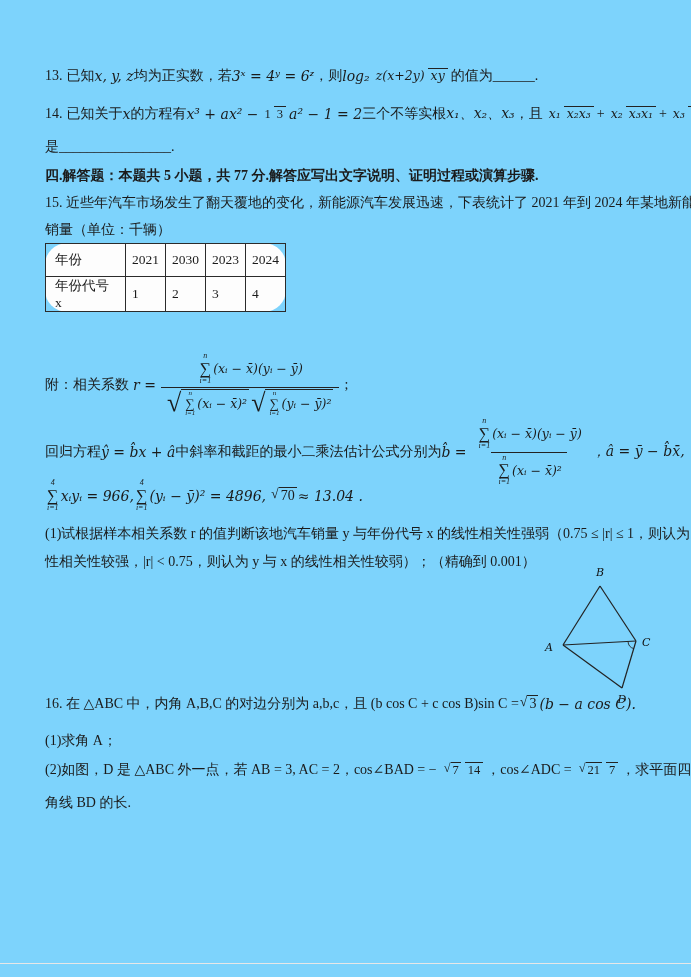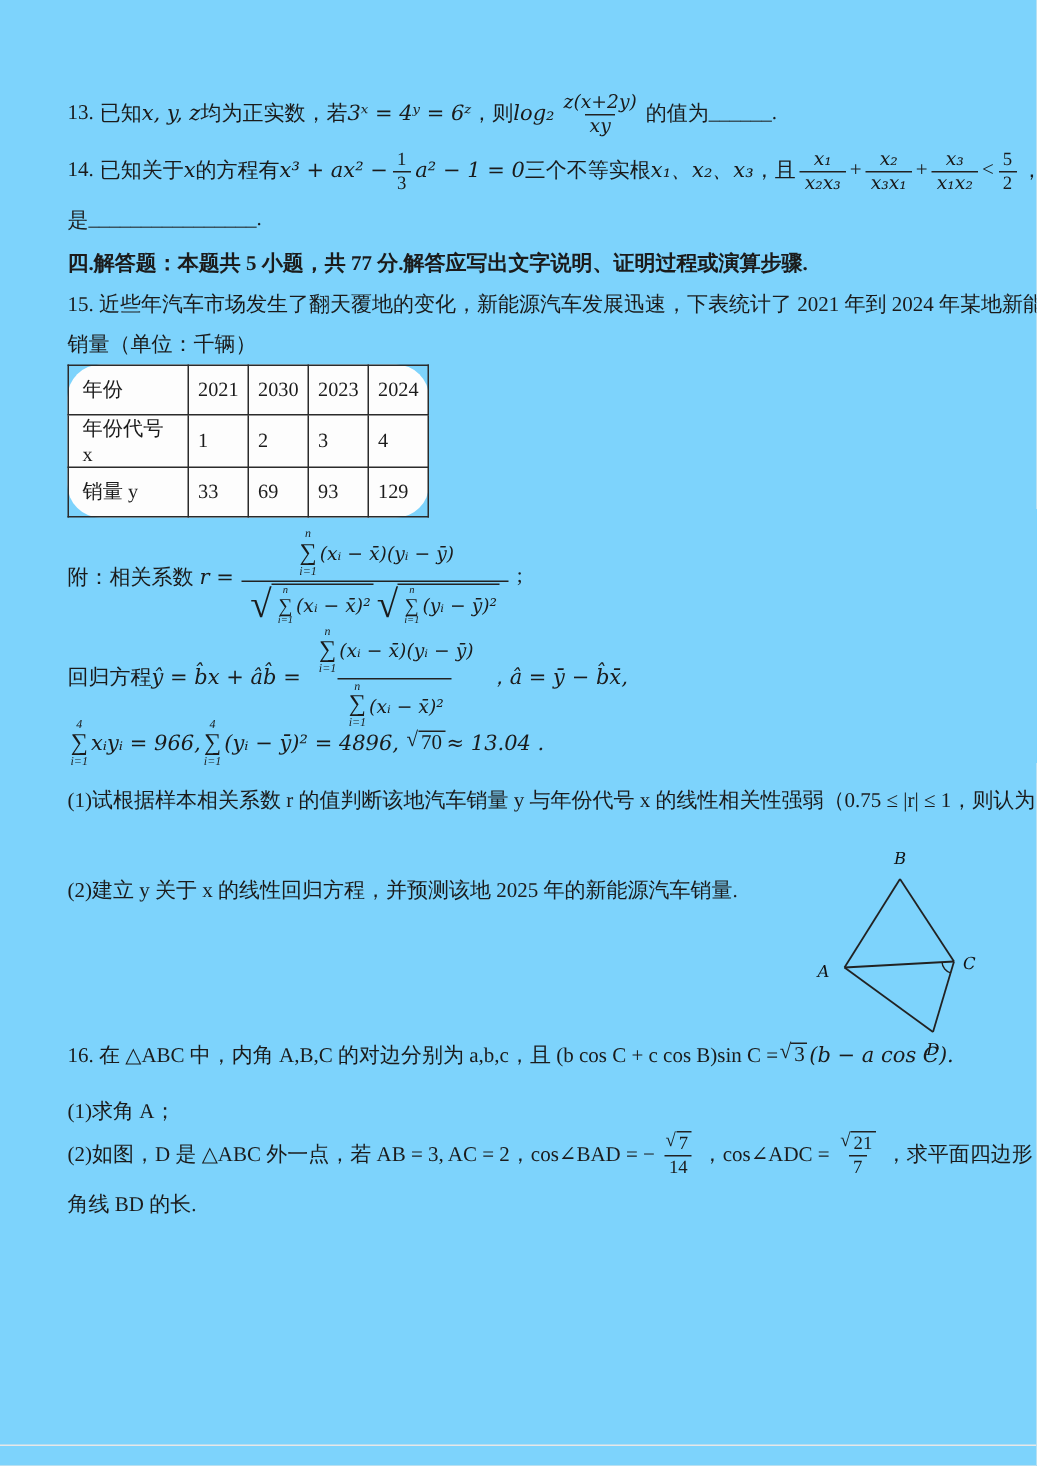--- a/index.html
+++ b/index.html
@@ -11,21 +11,21 @@
     font-family:"Liberation Serif","DejaVu Serif",serif;
     font-size:14px;color:#1b1b1b;
     overflow:hidden;
   }
   .line{position:absolute;display:flex;align-items:center;white-space:nowrap;}
   .bold{font-weight:bold;}
   .mi{font-family:"DejaVu Serif","Liberation Serif",serif;font-style:italic;}
   .gap{display:inline-block;width:4px;}
 
   
-  .frac{display:inline-flex;flex-direction:column;align-items:center;margin:0 3px;font-size:12.5px;line-height:1.15;}
+  .frac{display:inline-flex;flex-direction:row;align-items:center;margin:0 3px;font-size:12.5px;line-height:1.15;}
   .frac .num,.frac .den{padding:0 3px;text-align:center;display:inline-flex;align-items:flex-start;justify-content:center;}
   .frac .den{border-top:1.2px solid #222;}
 
   
   .bfrac{display:inline-flex;flex-direction:column;align-items:center;margin:0 5px;font-size:12.5px;}
   .bfrac .bnum,.bfrac .bden{display:inline-flex;align-items:center;padding:1px 5px;}
   .bfrac .bden{border-top:1.2px solid #222;}
 
   
   .sum{display:inline-flex;flex-direction:column;align-items:center;line-height:1;margin:0 2px;}
@@ -78,21 +78,21 @@
     <span>14.</span>
       <span class="gap"></span>
     <span>已知关于</span>
     <span class="mi">x</span>
     <span>的方程有</span>
     <span class="mi">x³ + ax² −</span>
     <span class="frac">
       <span class="num">1</span>
       <span class="den">3</span>
     </span>
-    <span class="mi">a² − 1 = 0</span>
+    <span class="mi">a² − 1 = 2</span>
     <span>三个不等实根</span>
     <span class="mi">x₁、x₂、x₃</span>
     <span>，且</span>
     <span class="frac">
       <span class="num mi">x₁</span>
       <span class="den mi">x₂x₃</span>
     </span>
     <span>+</span>
     <span class="frac">
       <span class="num mi">x₂</span>
@@ -137,27 +137,20 @@
       <td class="cv">2023</td>
       <td class="cv">2024</td>
     </tr>
     <tr>
       <td class="c0">年份代号 x</td>
       <td class="cv">1</td>
       <td class="cv">2</td>
       <td class="cv">3</td>
       <td class="cv">4</td>
     </tr>
-    <tr>
-      <td class="c0">销量 y</td>
-      <td class="cv">33</td>
-      <td class="cv">69</td>
-      <td class="cv">93</td>
-      <td class="cv">129</td>
-    </tr>
   </tbody>
     </table>
 
   <div class="line" style="left:45px;top:348px;height:74px;">
     <span>附：相关系数</span>
       <span class="gap"></span>
     <span class="mi">r =</span>
     <span class="bfrac">
       <span class="bnum">
         <span class="sum">
@@ -191,20 +184,21 @@
           </span>
         </span>
       </span>
     </span>
     <span>;</span>
   </div>
 
   <div class="line" style="left:45px;top:422px;height:60px;">
     <span>回归方程</span>
     <span class="mi">ŷ = b̂x + â</span>
+    <span>中斜率和截距的最小二乘法估计公式分别为</span>
     <span class="mi">b̂ =</span>
     <span class="bfrac">
       <span class="bnum">
         <span class="sum">
           <span class="lim">n</span>
           <span class="sg">∑</span>
           <span class="lim">i=1</span>
         </span>
         <span class="mi">(xᵢ − x̄)(yᵢ − ȳ)</span>
       </span>
@@ -237,22 +231,22 @@
     <span class="sqrt">
       <span class="rad">√</span>
       <span class="ovl">70</span>
     </span>
     <span class="mi">≈ 13.04 .</span>
   </div>
 
   <div class="line" style="left:45px;top:521px;height:26px;">
     <span>(1)试根据样本相关系数 r 的值判断该地汽车销量 y 与年份代号 x 的线性相关性强弱（0.75 ≤ |r| ≤ 1，则认为 y 与 x 的线</span>
   </div>
-  <div class="line" style="left:45px;top:582px;height:24px;">
-    <span>(2)建立 y 关于 x 的线性回归方程，并预测该地 2025 年的新能源汽车销量.</span>
+  <div class="line" style="left:45px;top:549px;height:26px;">
+    <span>性相关性较强，|r| &lt; 0.75，则认为 y 与 x 的线性相关性较弱）；（精确到 0.001）</span>
   </div>
 
   <svg width="115" height="145" viewBox="0 0 115 145" style="position:absolute;left:540px;top:563px;">
     <g stroke="#222" stroke-width="1.2" fill="none">
       <line x1="60" y1="23" x2="23" y2="82"></line>
       <line x1="60" y1="23" x2="96" y2="78"></line>
       <line x1="23" y1="82" x2="96" y2="78"></line>
       <line x1="23" y1="82" x2="82" y2="125"></line>
       <line x1="96" y1="78" x2="82" y2="125"></line>
       <path d="M 94 85.7 A 8 8 0 0 1 88 78.4" stroke-width="0.9"></path>

